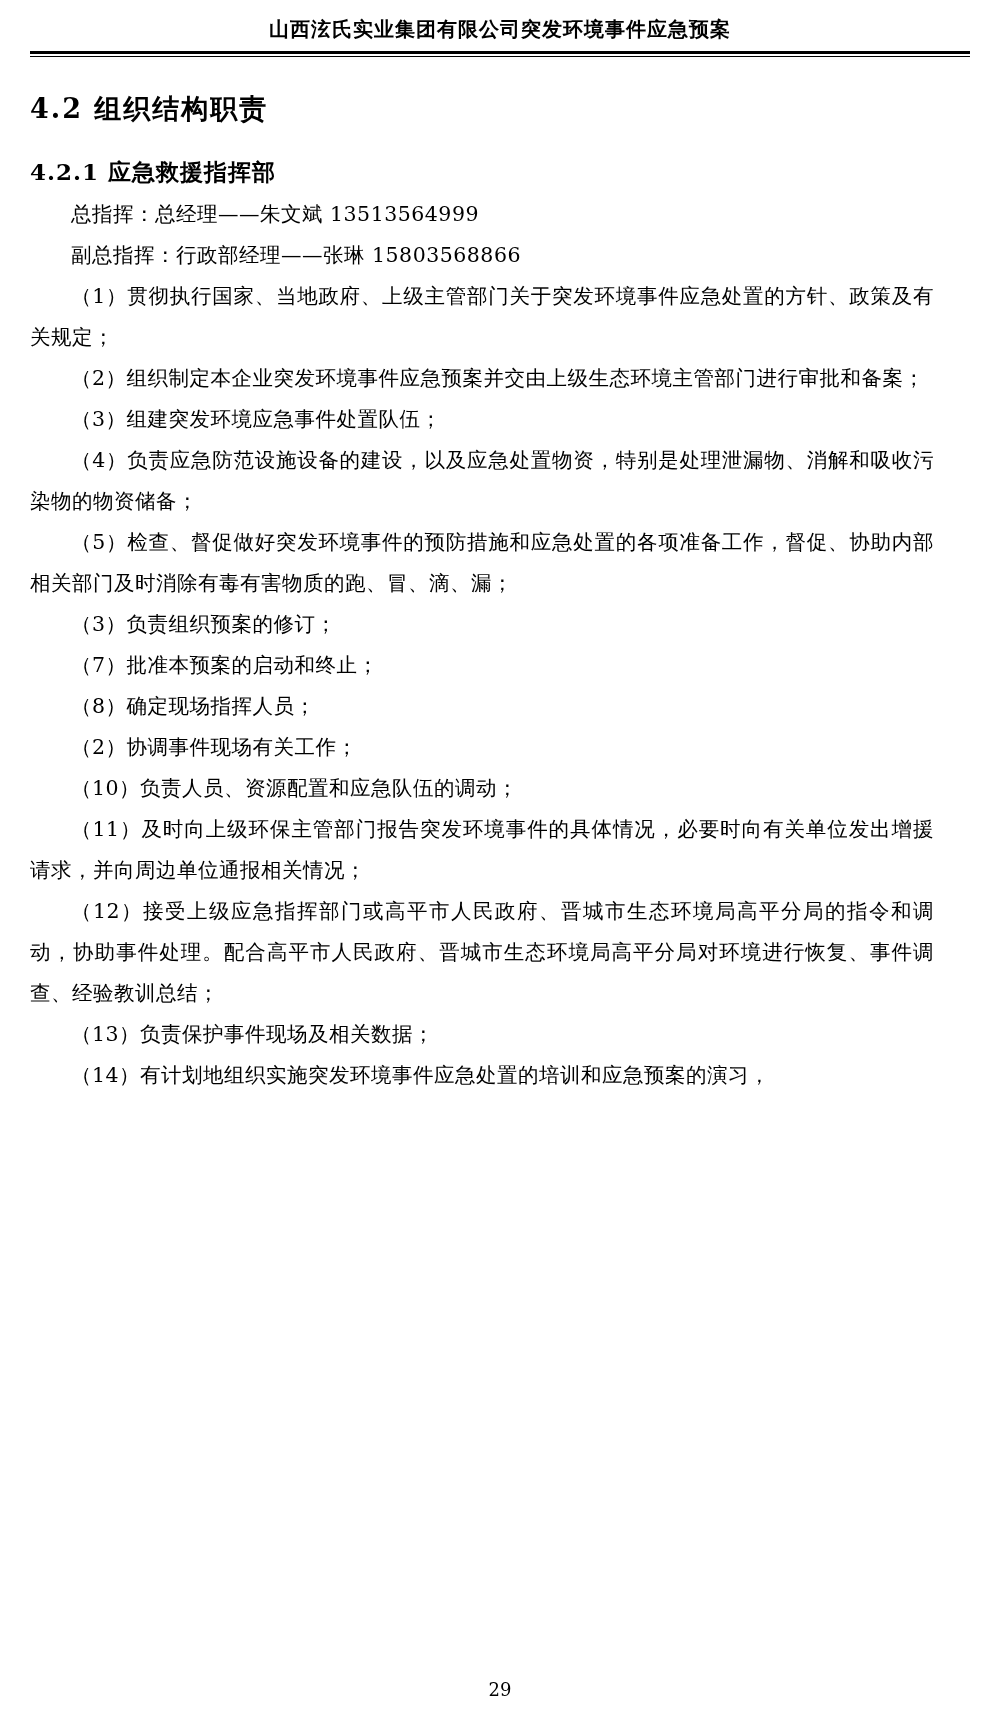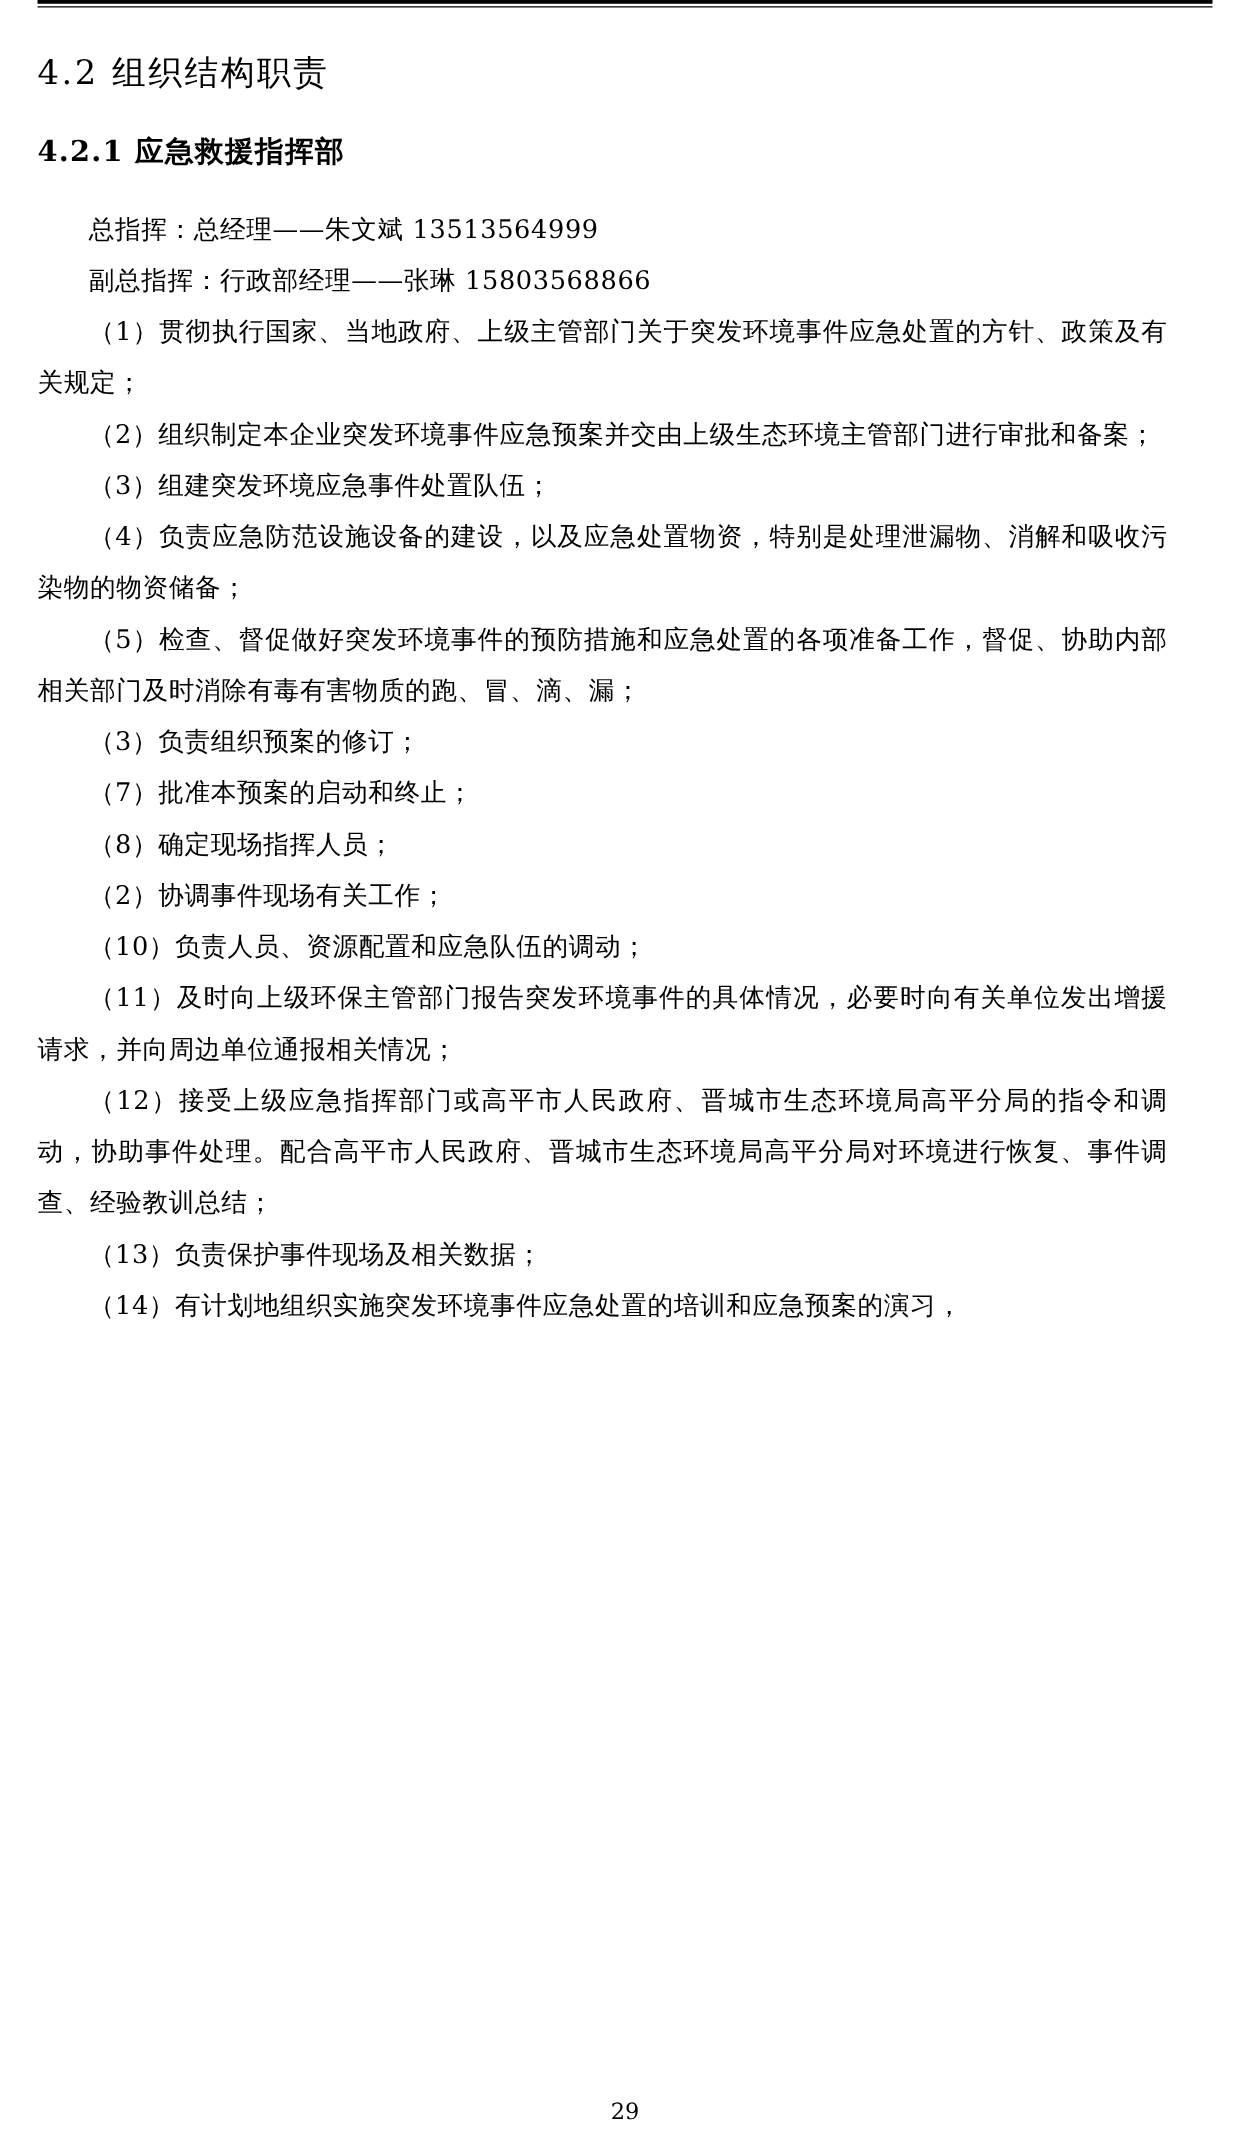--- a/index.html
+++ b/index.html
@@ -40,29 +40,29 @@
     border-bottom: 1px solid #000;
     margin: 2px 30px 0 30px;
     height: 0;
   }
   .content {
     padding: 0 66px 0 30px;
     margin-top: 34px;
   }
   h2.sec {
     font-size: 27px;
-    font-weight: normal;
+    font-weight: bold;
     margin: 0 0 30px 0;
     letter-spacing: 2px;
     font-family: "DejaVu Serif", "Liberation Serif", serif;
   }
   h3.subsec {
     font-size: 23px;
     font-weight: bold;
-    margin: 0 0 26px 0;
+    margin: 0 0 6px 0;
     letter-spacing: 1px;
     font-family: "DejaVu Serif", "Liberation Serif", serif;
   }
   p.para {
     font-size: 20.5px;
     line-height: 41px;
     margin: 0;
     text-align: justify;
     text-justify: inter-ideograph;
     text-indent: 2em;
@@ -76,20 +76,23 @@
     text-align: center;
     font-size: 18px;
     font-family: "DejaVu Serif", "Liberation Serif", serif;
   }
 </style>
 </head>
 <body>
 
 <div class="page">
 
+  <div class="header">
+    <div>山西泫氏实业集团有限公司突发环境事件应急预案</div>
+  </div>
   <div class="header-rule"></div>
   <div class="header-rule-inner"></div>
 
   <div class="content">
 
     <h2 class="sec">4.2 组织结构职责</h2>
     <h3 class="subsec">4.2.1 应急救援指挥部</h3>
 
     <p class="para">总指挥：总经理——朱文斌 13513564999</p>
     <p class="para">副总指挥：行政部经理——张琳 15803568866</p>

